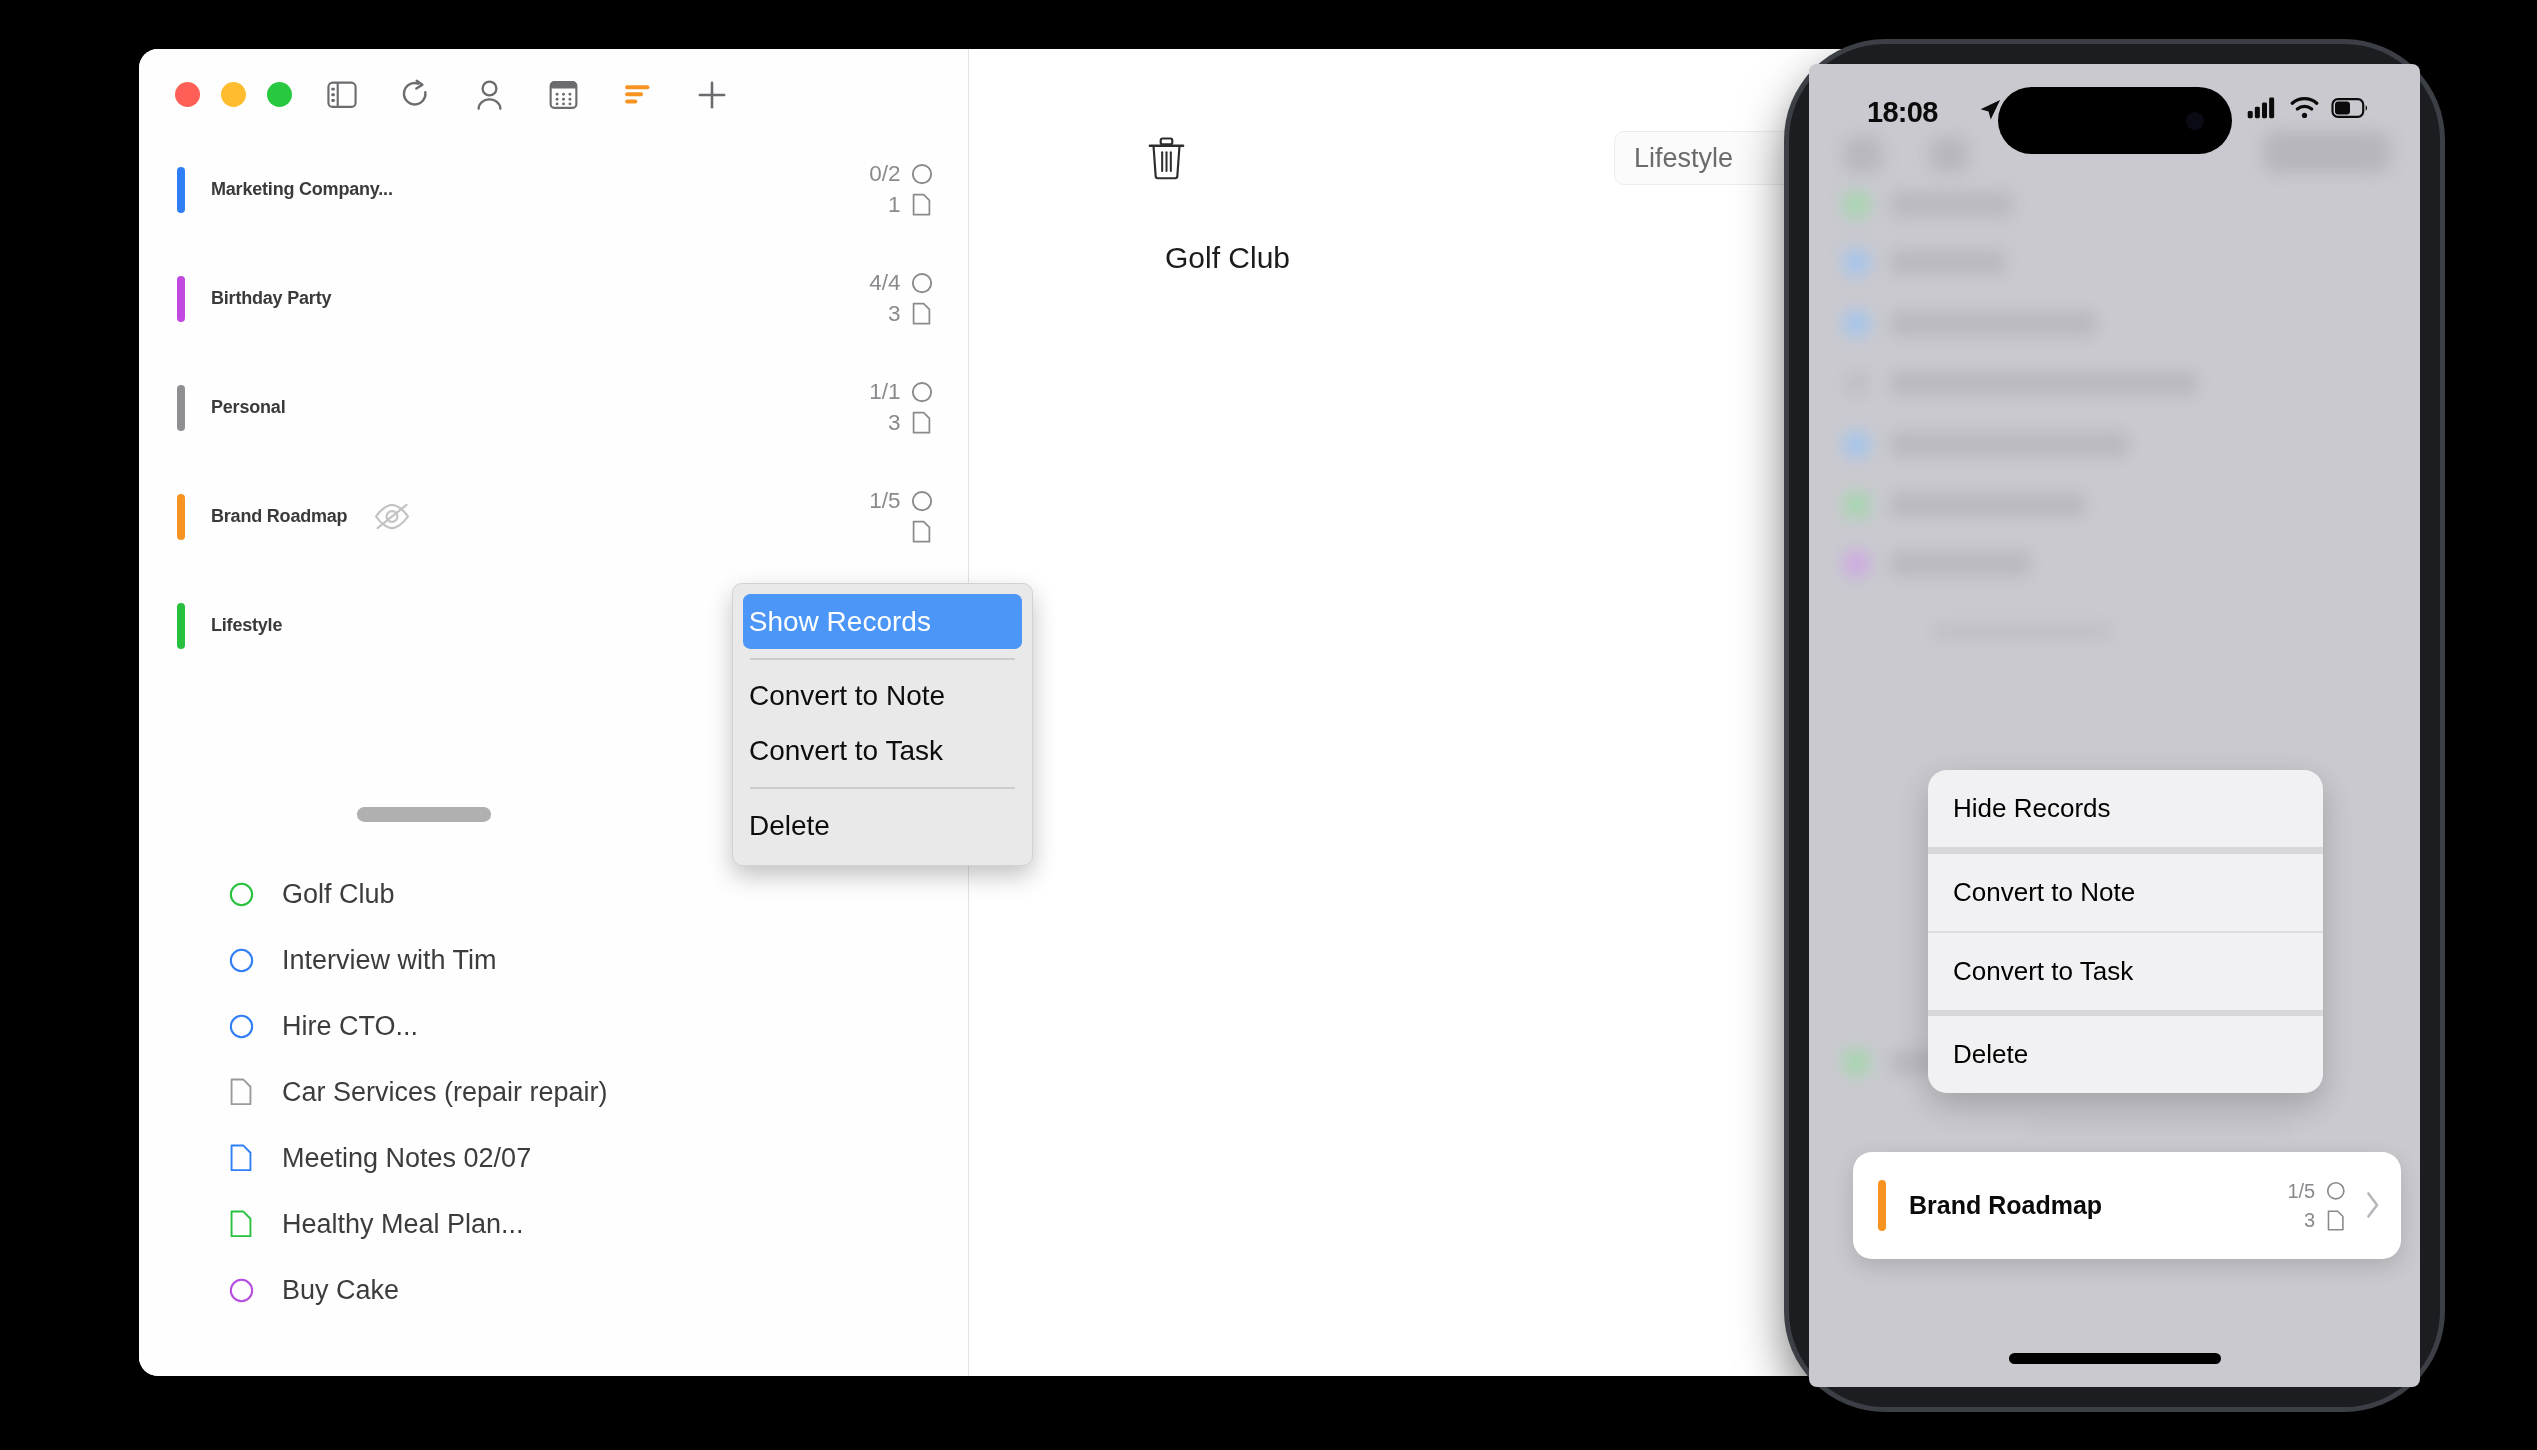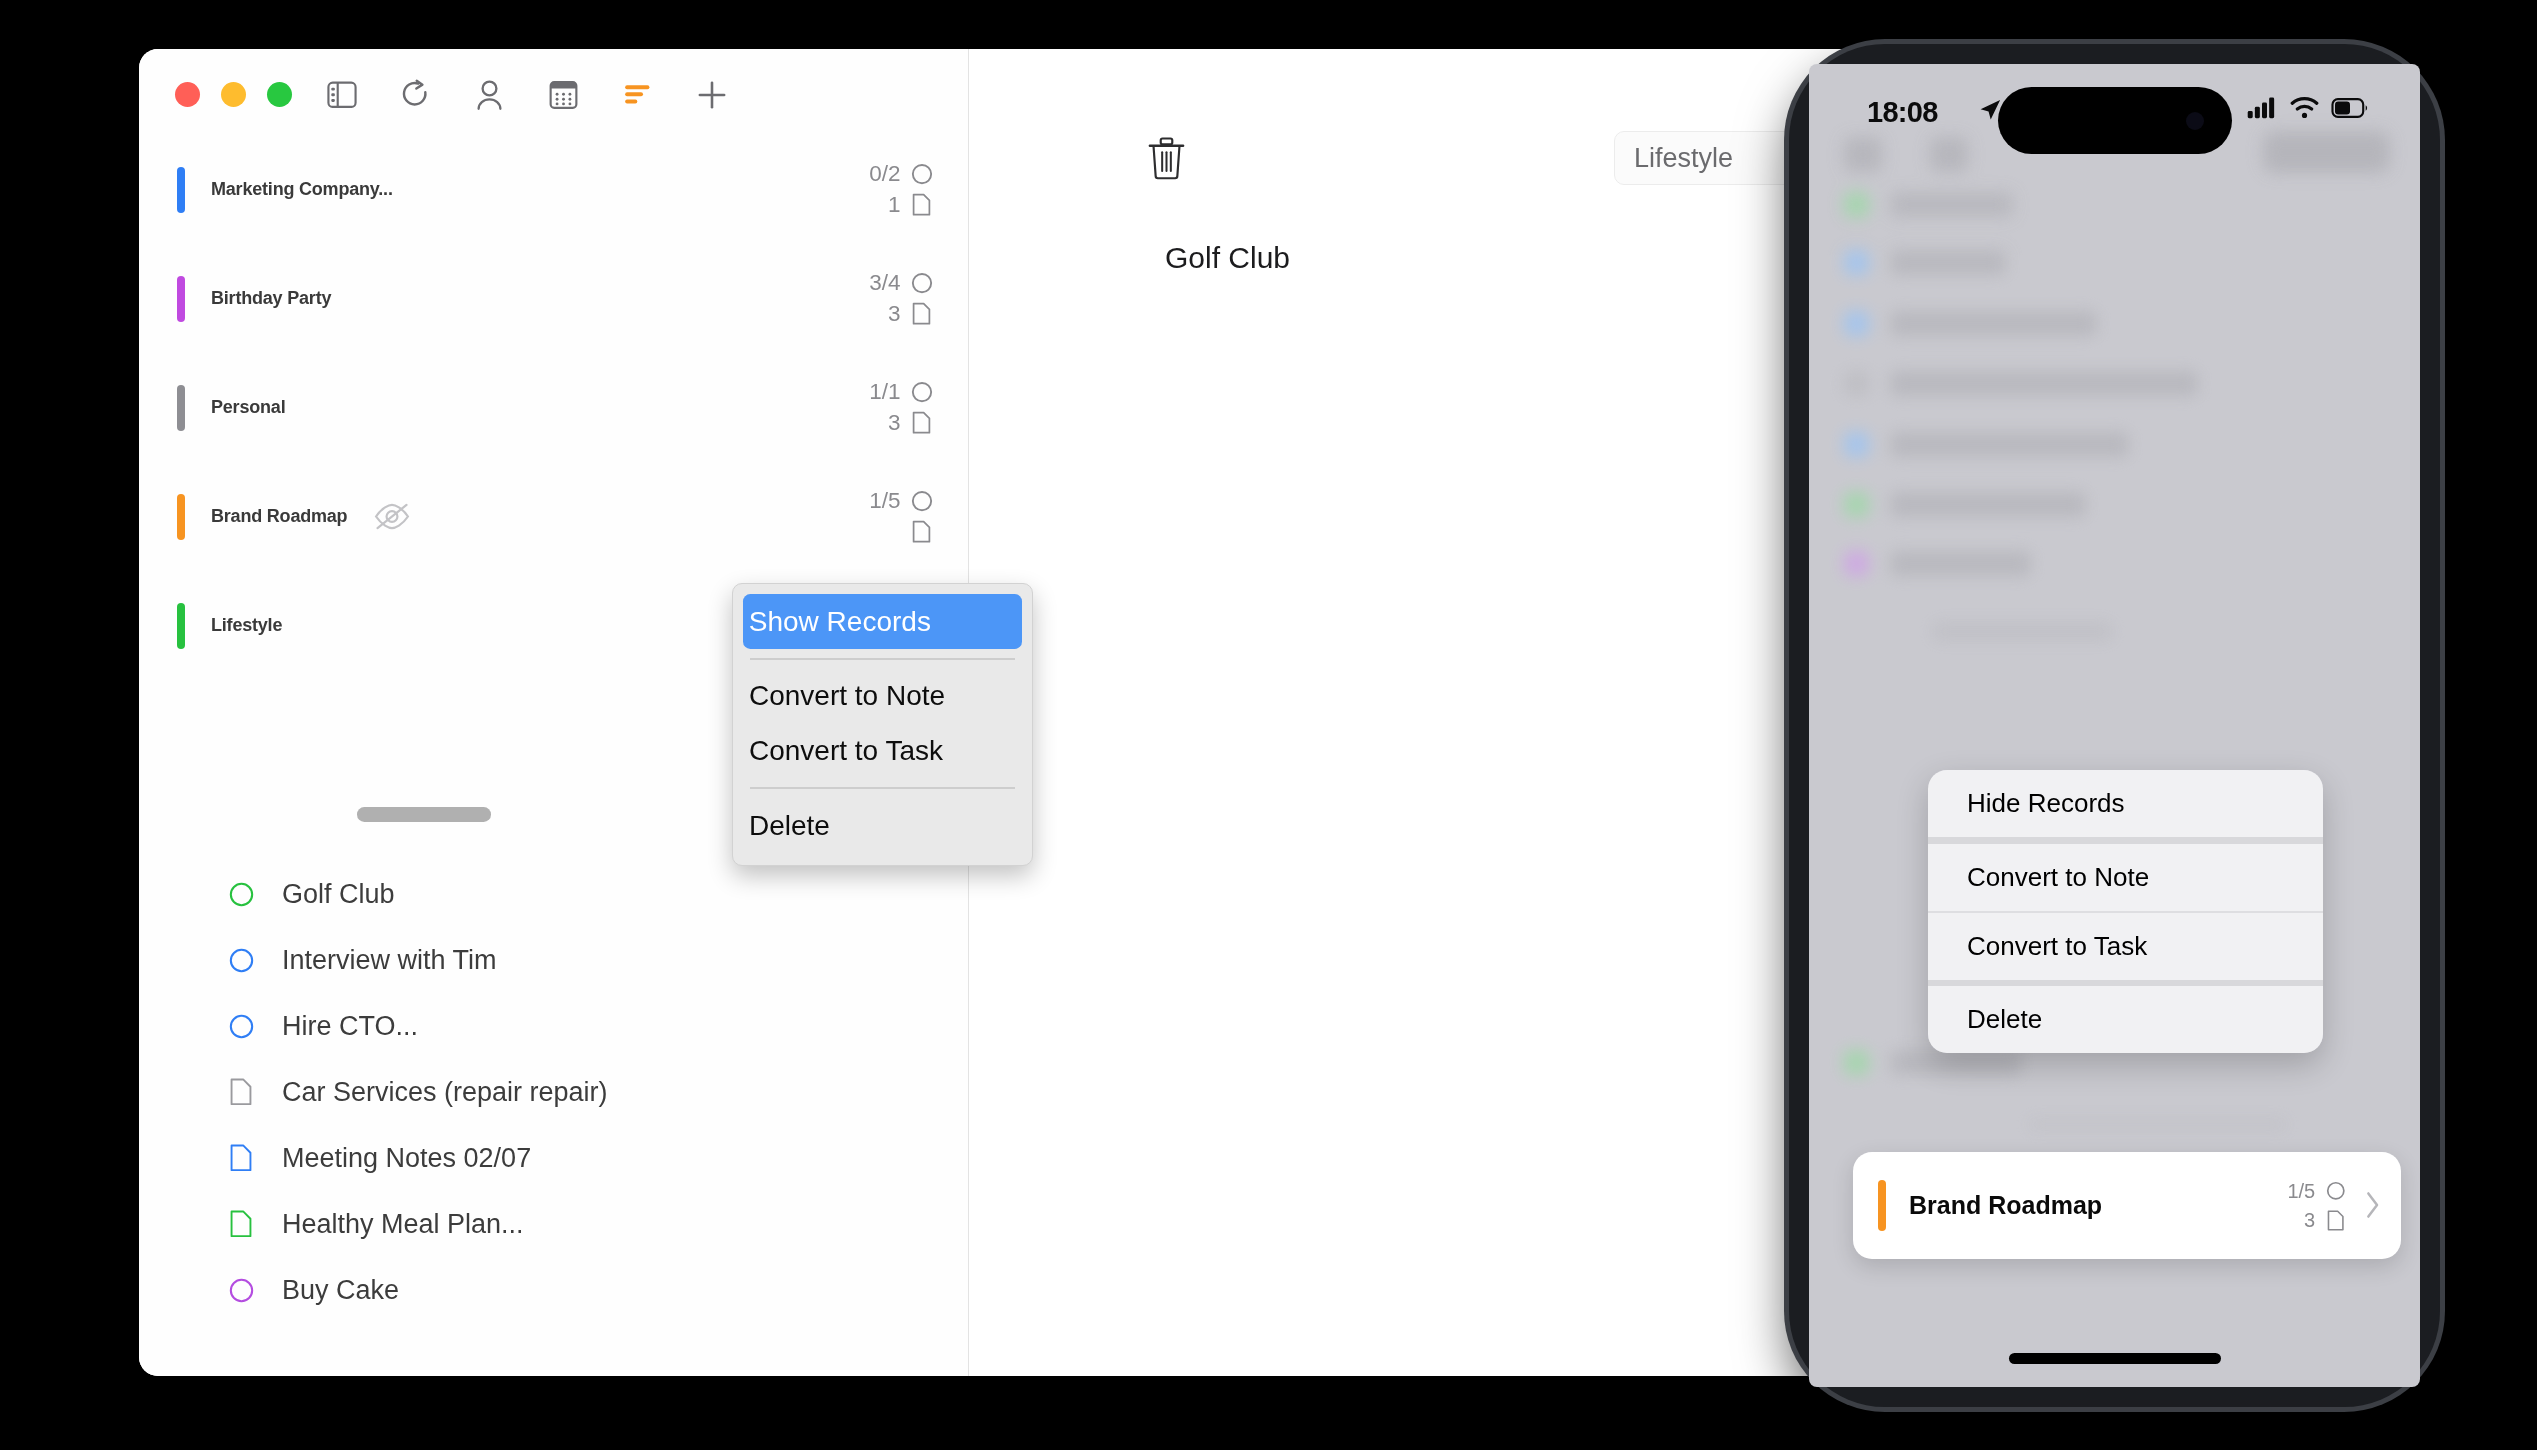--- a/index.html
+++ b/index.html
@@ -135,21 +135,21 @@
   .island .cam { position:absolute; right:27.6px; top:50%; transform:translateY(-50%); width:18px; height:18px; border-radius:50%; background:#0b0b16; }
   .status-right { position:absolute; right:51px; top:32px; display:flex; align-items:center; gap:12.3px; }
 
   
   .ios-menu {
     position:absolute; left:119px; top:706px; width:395px;
     background:rgba(243,243,245,.96);
     border-radius:19px; overflow:hidden;
     box-shadow:0 11.6px 32px rgba(0,0,0,.2);
   }
-  .ios-item { height:67px; display:flex; align-items:center; padding-left:39px; font-size:26px; color:#000; }
+  .ios-item { height:77px; display:flex; align-items:center; padding-left:25px; font-size:26px; color:#000; }
   .ios-sep-thick { height:6.5px; background:#d8d8db; }
   .ios-sep-thin { height:2.2px; background:#dedee1; }
 
   
   .ios-card {
     position:absolute; left:44px; top:1088px; width:548px; height:107px;
     background:#fff; border-radius:19px;
     box-shadow:0 7.3px 22px rgba(0,0,0,.14);
     display:flex; align-items:center; padding:0 20px 0 25px;
   }
@@ -256,21 +256,21 @@
               </span>
             </div>
           </div>
         </div>
 
         <div class="folder-row">
           <div class="fbar" style="background:#c04ae0"></div>
           <div class="fname">Birthday Party</div>
           <div class="fcounts">
             <div class="cline">
-              <span class="cnum">3/4</span>
+              <span class="cnum">4/4</span>
               <span class="cicon">
                 <svg width="22" height="22" viewBox="0 0 30 30">
                     <circle cx="15" cy="15" r="12.5" stroke="#8a8a8e" stroke-width="2.6" fill="none"></circle>
                   </svg>
               </span>
             </div>
             <div class="cline">
               <span class="cnum">3</span>
               <span class="cicon">
                 <svg width="19" height="23" viewBox="0 0 26 32">

